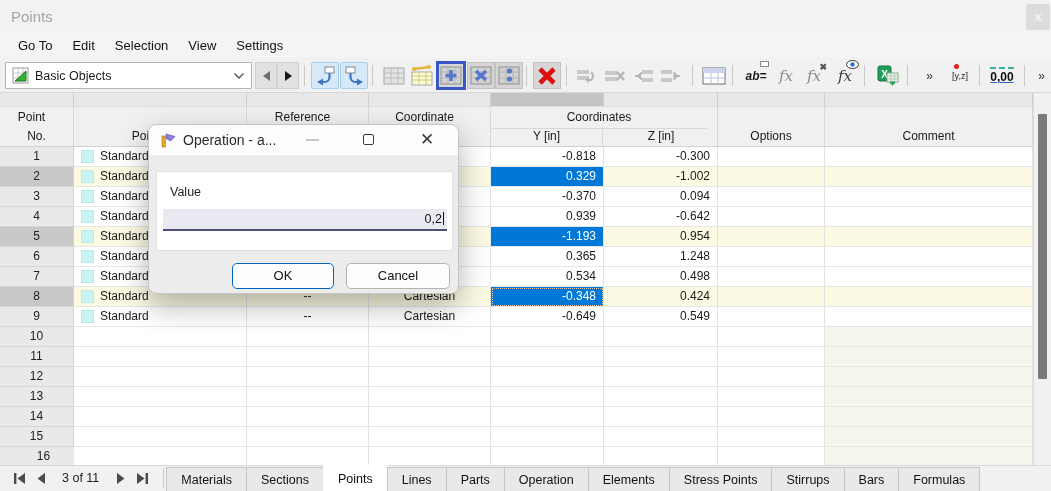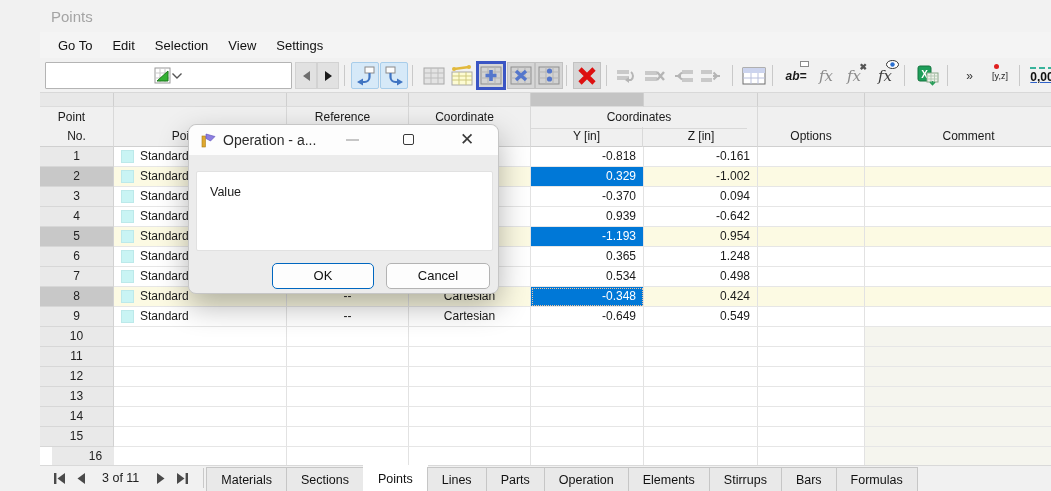--- a/index.html
+++ b/index.html
@@ -1,18 +1,18 @@
 <!DOCTYPE html>
 <html><head>
 <meta charset="utf-8">
 <style>
   * { margin:0; padding:0; box-sizing:border-box; }
   html,body { width:1051px; height:491px; }
   body { font-family:"Liberation Sans", sans-serif; font-size:12px; color:#1a1a1a; background:#f1f1f1; position:relative; overflow:hidden; }
-  .window { position:absolute; inset:0; background:#0c4a6e;margin-left:40px; }
+  .window { position:absolute; inset:0; background:#0c4a6e; }
 
   
   .titlebar { position:absolute; left:0; top:0; width:1051px; height:32px; background:#f2f2f2; }
   .titlebar .title { position:absolute; left:11px; top:8px; font-size:15px; color:#a4a4a4; }
   .win-close { position:absolute; right:1px; top:4px; width:24px; height:26px; background:#dcdcdc; border-radius:2px; color:#f4f4f4; font-size:13px; font-weight:bold; text-align:center; line-height:26px; cursor:default; }
 
   
   .menubar { position:absolute; left:0; top:32px; width:1051px; height:26px; background:#f4f4f4; display:flex; align-items:center; padding-left:8px; }
   .menu-item { font-size:13px; color:#111; padding:3px 10px; }
 
@@ -104,20 +104,21 @@
       <div class="menu-item">Settings</div>
     </div>
 
   <div class="toolbar">
     <div class="tb combo">
       <svg width="17" height="17" viewBox="0 0 17 17">
           <rect x="1" y="1" width="15" height="15" fill="#fff" stroke="#9a9a9a"></rect>
           <path d="M1 6 h15 M1 11 h15 M6 1 v15 M11 1 v15" stroke="#c9c9c9" fill="none"></path>
           <path d="M3 14 L14 14 L14 4 Z" fill="#35b135" stroke="#1d7a1d"></path>
         </svg>
+      <span class="lbl">Basic Objects</span>
       <svg width="12" height="8" viewBox="0 0 12 8">
           <path d="M1.5 1.5 L6 6 L10.5 1.5" fill="none" stroke="#555" stroke-width="1.4"></path>
         </svg>
     </div>
     <div class="tb navbtn" style="left:255px;">
         <svg width="9" height="10" viewBox="0 0 9 10">
           <path d="M8 0 L1 5 L8 10 Z" fill="#6e6e6e"></path>
         </svg>
       </div>
     <div class="tb navbtn" style="left:277px;">
@@ -315,21 +316,21 @@
           <div class="l2">Comment</div>
         </div>
       </div>
     <div class="grid-rows" id="gridrows">
         <div class="trow" style="top: 0px;">
           <div class="cell rh" style="left: 0px; width: 74px;">1</div>
           <div class="cell c-left" style="left: 74px; width: 173px;"><span>Standard</span><span class="swatch"></span></div>
           <div class="cell c-center" style="left: 247px; width: 122px;"><span>--</span></div>
           <div class="cell c-center" style="left: 369px; width: 122px;"><span>Cartesian</span></div>
           <div class="cell c-num" style="left: 491px; width: 113px;"><span>-0.818</span></div>
-          <div class="cell c-num" style="left: 604px; width: 114px;"><span>-0.161</span></div>
+          <div class="cell c-num" style="left: 604px; width: 114px;"><span>-0.300</span></div>
           <div class="cell " style="left: 718px; width: 107px;"></div>
           <div class="cell " style="left: 825px; width: 208px;"></div>
         </div>
         <div class="trow" style="top: 20px;">
           <div class="cell rh selhdr" style="left: 0px; width: 74px;">2</div>
           <div class="cell c-left selrow" style="left: 74px; width: 173px;"><span>Standard</span><span class="swatch"></span></div>
           <div class="cell c-center selrow" style="left: 247px; width: 122px;"><span>--</span></div>
           <div class="cell c-center selrow" style="left: 369px; width: 122px;"><span>Cartesian</span></div>
           <div class="cell c-num selrow selcell" style="left: 491px; width: 113px;"><span>0.329</span></div>
           <div class="cell c-num selrow" style="left: 604px; width: 114px;"><span>-1.002</span></div>
@@ -460,21 +461,21 @@
           <div class="cell rh" style="left: 0px; width: 74px;">15</div>
           <div class="cell c-left" style="left: 74px; width: 173px;"></div>
           <div class="cell c-center" style="left: 247px; width: 122px;"></div>
           <div class="cell c-center" style="left: 369px; width: 122px;"></div>
           <div class="cell c-num" style="left: 491px; width: 113px;"></div>
           <div class="cell c-num" style="left: 604px; width: 114px;"></div>
           <div class="cell " style="left: 718px; width: 107px;"></div>
           <div class="cell dimcell" style="left: 825px; width: 208px;"></div>
         </div>
         <div class="trow" style="top: 300px;">
-          <div class="cell rh" style="left: 12px; width: 88px;">16</div>
+          <div class="cell rh" style="left: 0px; width: 88px;">16</div>
           <div class="cell c-left" style="left: 74px; width: 173px;"></div>
           <div class="cell c-center" style="left: 247px; width: 122px;"></div>
           <div class="cell c-center" style="left: 369px; width: 122px;"></div>
           <div class="cell c-num" style="left: 491px; width: 113px;"></div>
           <div class="cell c-num" style="left: 604px; width: 114px;"></div>
           <div class="cell " style="left: 718px; width: 107px;"></div>
           <div class="cell dimcell" style="left: 825px; width: 208px;"></div>
         </div>
       </div>
     <div class="vscroll">
@@ -510,37 +511,39 @@
     </div>
     <div class="foot-sep"></div>
     <div class="tabs" id="tabs">
         <div class="tab">Materials</div>
         <div class="tab">Sections</div>
         <div class="tab active">Points</div>
         <div class="tab">Lines</div>
         <div class="tab">Parts</div>
         <div class="tab">Operation</div>
         <div class="tab">Elements</div>
+        <div class="tab">Stress Points</div>
         <div class="tab">Stirrups</div>
         <div class="tab">Bars</div>
         <div class="tab">Formulas</div>
       </div>
   </div>
 
   <div class="dialog">
     <div class="dlg-title">
       <svg class="dlg-ico" width="17" height="17" viewBox="0 0 17 17">
           <rect x="2" y="4" width="3.4" height="11" fill="#e0a82e" stroke="#a87c14" stroke-width="0.6"></rect>
           <path d="M6 2 L15 4.5 L10.5 9 L6 6.5 Z" fill="#8d7fe0" stroke="#5a4db8" stroke-width="0.6"></path>
         </svg>
       <span class="t">Operation - a...</span>
       <div class="dlg-min"></div>
       <div class="dlg-max"></div>
       <div class="dlg-close">✕</div>
     </div>
     <div class="dlg-panel">
       <span class="vlabel">Value</span>
+      <div class="dlg-input"><span>0,2</span><span class="caret"></span></div>
     </div>
     <div class="dlg-btn dlg-ok">OK</div>
     <div class="dlg-btn dlg-cancel">Cancel</div>
   </div>
 
 </div>
 
 </body></html>

